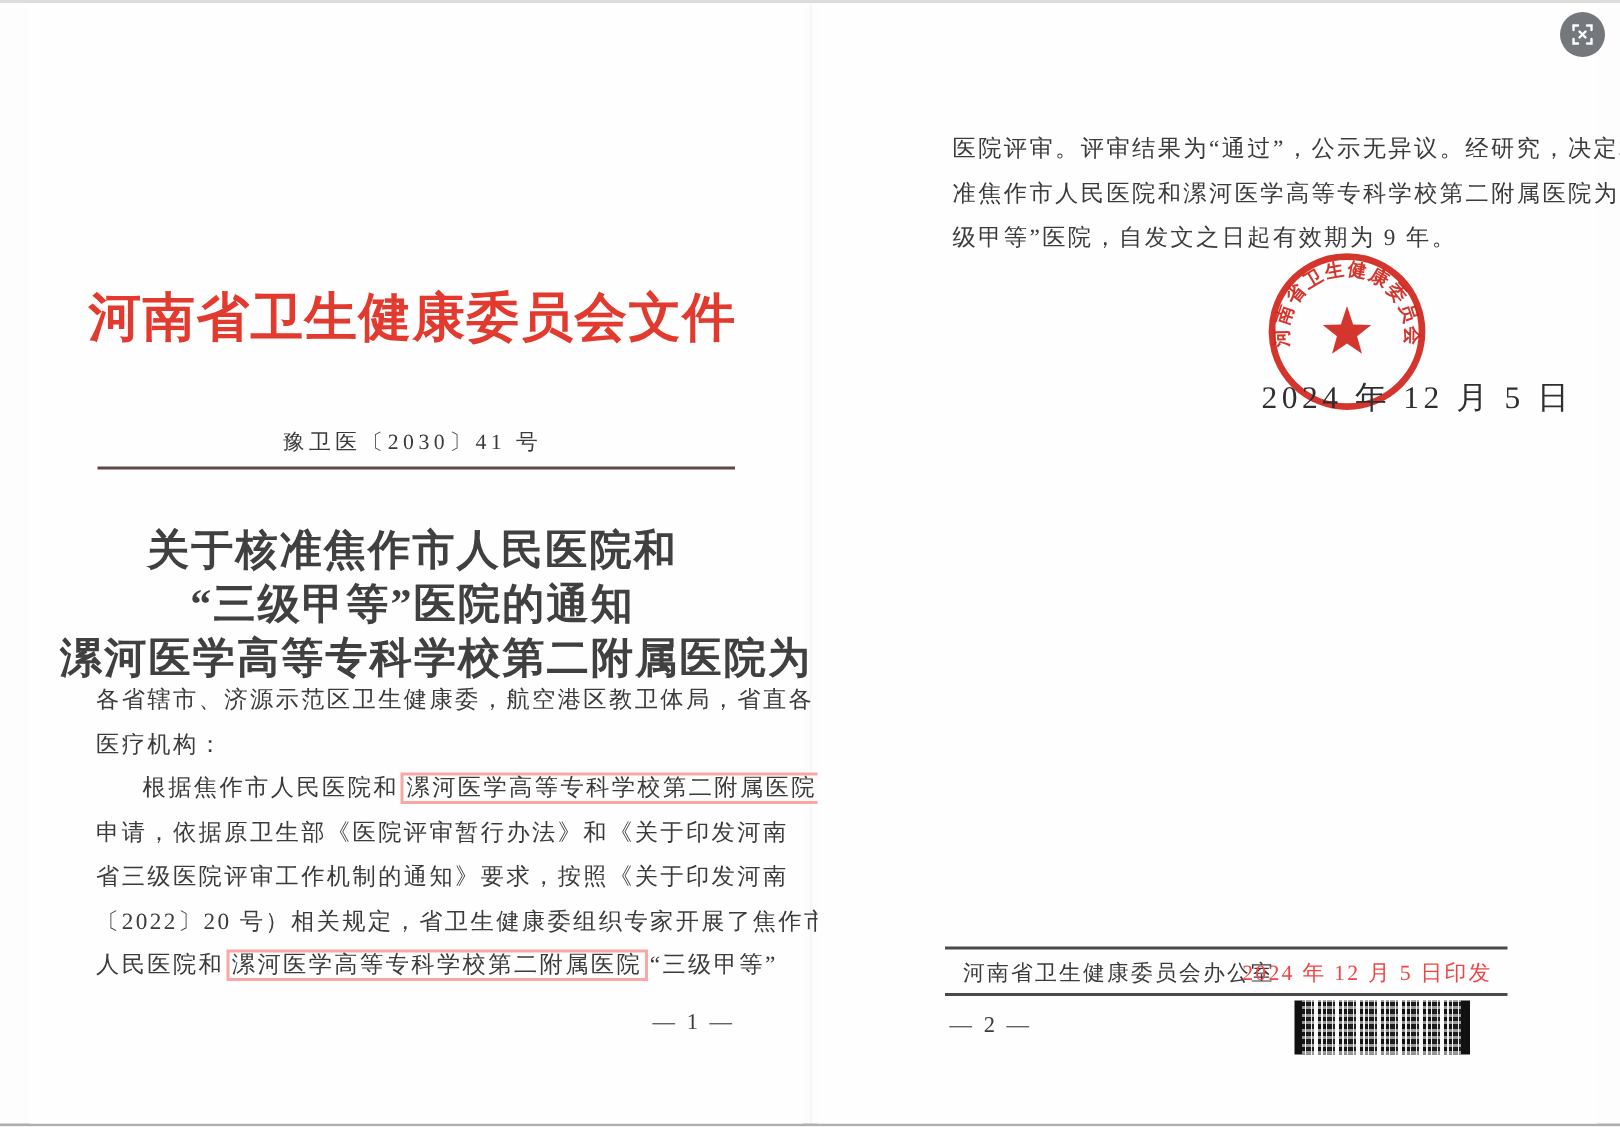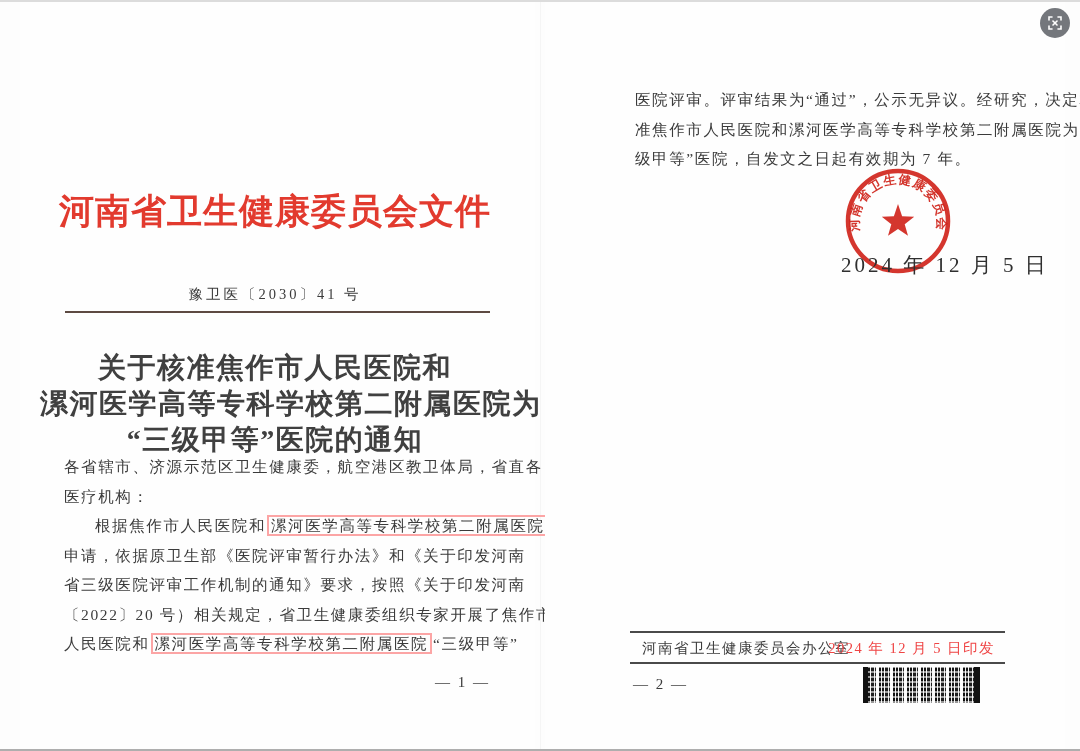--- a/index.html
+++ b/index.html
@@ -77,42 +77,42 @@
     </span>
   </button>
 
   <div class="page page1">
     <div class="red-header">河南省卫生健康委员会文件</div>
     <div class="doc-no">豫卫医〔2030〕41 号</div>
     <div class="red-rule"></div>
 
     <div class="title">
       <div>关于核准焦作市人民医院和</div>
+      <div>“三级甲等”医院的通知</div>
       <div>漯河医学高等专科学校第二附属医院为</div>
-      <div>“三级甲等”医院的通知</div>
     </div>
 
     <div class="body1">
       <div class="bl">各省辖市、济源示范区卫生健康委，航空港区教卫体局，省直各</div>
       <div class="bl">医疗机构：</div>
       <div class="bl indent"><span>根据焦作市人民医院和</span><span class="redbox">漯河医学高等专科学校第二附属医院</span></div>
       <div class="bl">申请，依据原卫生部《医院评审暂行办法》和《关于印发河南</div>
       <div class="bl">省三级医院评审工作机制的通知》要求，按照《关于印发河南</div>
       <div class="bl">〔2022〕20 号）相关规定，省卫生健康委组织专家开展了焦作市</div>
       <div class="bl"><span>人民医院和</span><span class="redbox">漯河医学高等专科学校第二附属医院</span><span>“三级甲等”</span></div>
     </div>
 
     <div class="pageno1">— 1 —</div>
   </div>
 
   <div class="page page2">
     <div class="body2">
       <div class="bl">医院评审。评审结果为“通过”，公示无异议。经研究，决定核</div>
       <div class="bl">准焦作市人民医院和漯河医学高等专科学校第二附属医院为“三</div>
-      <div class="bl">级甲等”医院，自发文之日起有效期为 7 年。</div>
+      <div class="bl">级甲等”医院，自发文之日起有效期为 9 年。</div>
     </div>
 
     <div class="seal">
       <svg width="114" height="114" viewBox="0 0 114 114">
         <circle cx="57" cy="56" r="50" fill="none" stroke="#d0251c" stroke-width="4.5" opacity="0.92"></circle>
         <polygon points="57,39 61.1,51.3 73.2,51.7 63.7,59.2 67,70.8 57,64 47,70.8 50.3,59.2 40.8,51.7 52.9,51.3" fill="#d0251c" opacity="0.92"></polygon>
         <path id="sealArc" d="M 18.5 67 A 39.5 39.5 0 1 1 95.5 67" fill="none"></path>
         <text font-size="12.5" fill="#d0251c" opacity="0.92" letter-spacing="1.5" font-family="Liberation Serif, serif" font-weight="bold">
           <textPath href="#sealArc" startOffset="50%" text-anchor="middle">河南省卫生健康委员会</textPath>
         </text>

